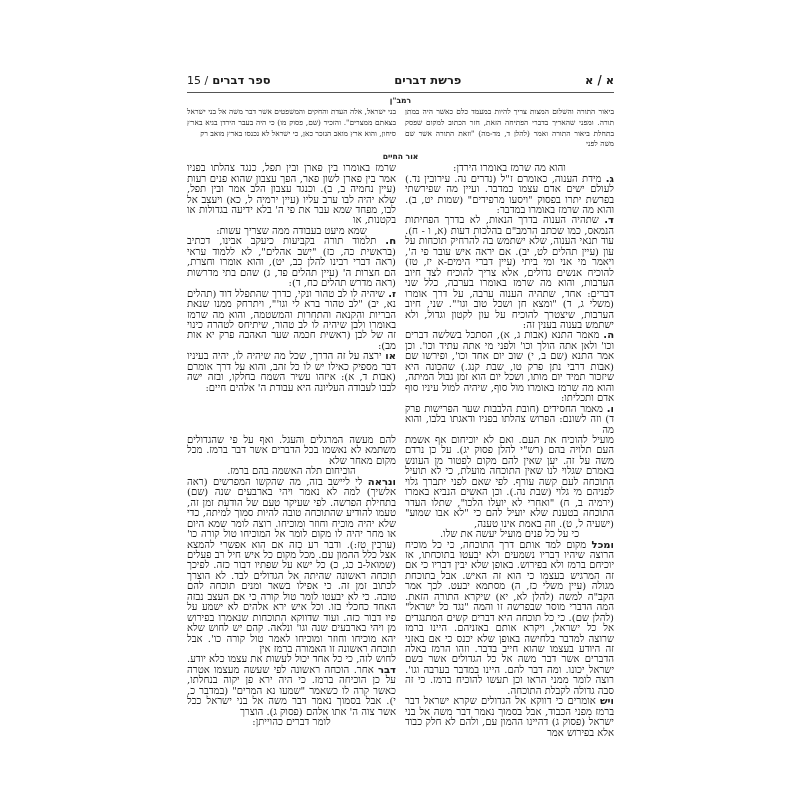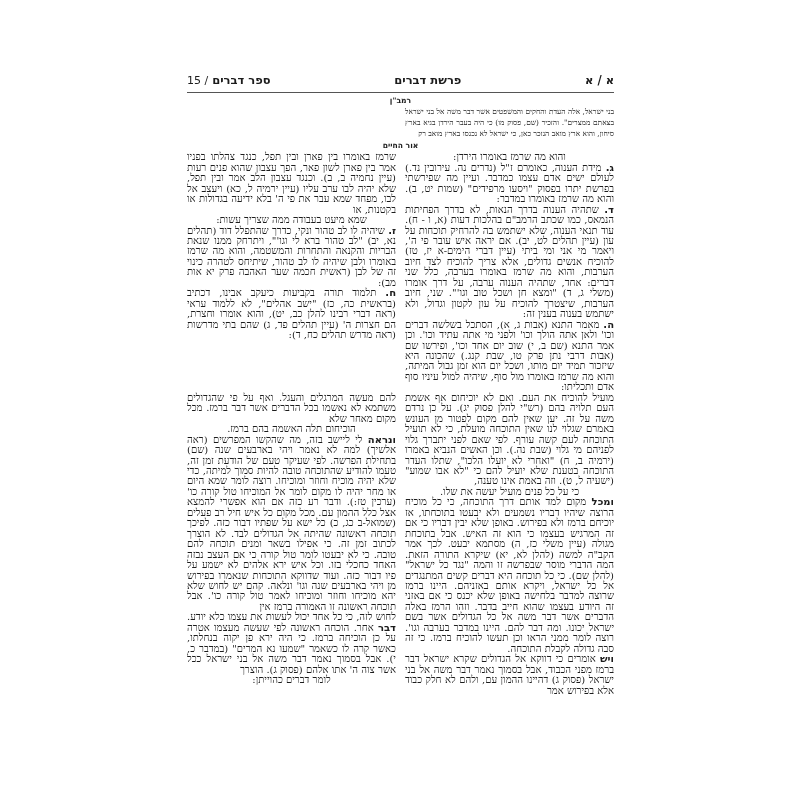--- a/index.html
+++ b/index.html
@@ -33,39 +33,44 @@
       <span class="folio"> / </span>
       <span class="folio">15</span>
     </span>
   </div>
   <div class="rule"></div>
 
   <div>
     <div class="sec-title">רמב"ן</div>
     <div class="cols ramban">
       <div class="col">
+        <p>ביאור התורה והשלום המצות צריך להיות במעמד כלם כאשר היה במתן תורה. ומפני שהאריך בדברי הפתיחה הזאת, חזר הכתוב למקום שפסק בתחלת ביאור התורה ואמר (להלן ד, מד-מה) "וזאת התורה אשר שם משה לפני</p>
+      </div>
+      <div class="col">
         <p>בני ישראל, אלה העדת והחקים והמשפטים אשר דבר משה אל בני ישראל בצאתם ממצרים". והזכיר (שם, פסוק מו) כי היה בעבר הירדן בגיא בארץ סיחון, והוא ארץ מואב הנזכר כאן, כי ישראל לא נכנסו בארץ מואב רק</p>
       </div>
     </div>
   </div>
 
   <div>
     <div class="sec-title">אור החיים</div>
     <div class="cols">
       <div class="col">
           <p class="center"><span>והוא מה שרמז באומרו הירדן:</span></p>
           <p><span class="lbl">ג.</span> <span>מידת הענוה, כאומרם ז"ל (נדרים נה. עירובין נד.) לעולם ישים אדם עצמו כמדבר. ועיין מה שפירשתי בפרשת יתרו בפסוק "ויסעו מרפידים" (שמות יט, ב). והוא מה שרמז באומרו במדבר:</span></p>
           <p><span class="lbl">ד.</span> <span>שתהיה הענוה בדרך הנאות, לא בדרך הפחיתות הנמאס, כמו שכתב הרמב"ם בהלכות דעות (א, ו - ח). עוד תנאי הענוה, שלא ישתמש בה להרחיק תוכחות על עון (עיין תהלים לט, יב). אם יראה איש עובר פי ה', ויאמר מי אני ומי ביתי (עיין דברי הימים-א יז, טז) להוכיח אנשים גדולים, אלא צריך להוכיח לצד חיוב הערבות, והוא מה שרמז באומרו בערבה, כלל שני דברים: אחד, שתהיה הענוה ערבה, על דרך אומרו (משלי ג, ד) "ומצא חן ושכל טוב וגו'". שני, חיוב הערבות, שיצטרך להוכיח על עון לקטון וגדול, ולא ישתמש בענוה בענין זה:</span></p>
           <p><span class="lbl">ה.</span> <span>מאמר התנא (אבות ג, א), הסתכל בשלשה דברים וכו' ולאן אתה הולך וכו' ולפני מי אתה עתיד וכו'. וכן אמר התנא (שם ב, י) שוב יום אחד וכו', ופירשו שם (אבות דרבי נתן פרק טו, שבת קנג.) שהכונה היא שיזכור תמיד יום מותו, ושכל יום הוא זמן גבול המיתה, והוא מה שרמז באומרו מול סוף, שיהיה למול עיניו סוף אדם ותכליתו:</span></p>
+          <p><span class="lbl">ו.</span> <span>מאמר החסידים (חובת הלבבות שער הפרישות פרק ד) וזה לשונם: הפרוש צהלתו בפניו ודאגתו בלבו, והוא מה</span></p>
         </div>
       <div class="col">
           <p><span>שרמז באומרו בין פארן ובין תפל, כנגד צהלתו בפניו אמר בין פארן לשון פאר, הפך עצבון שהוא פנים רעות (עיין נחמיה ב, ב). וכנגד עצבון הלב אמר ובין תפל, שלא יהיה לבו ערב עליו (עיין ירמיה ל, כא) ויעצב אל לבו, מפחד שמא עבר את פי ה' בלא ידיעה בגדולות או בקטנות, או</span></p>
           <p class="center"><span>שמא מיעט בעבודה ממה שצריך עשות:</span></p>
+          <p><span class="lbl">ח.</span> <span>תלמוד תורה בקביעות כיעקב אבינו, דכתיב (בראשית כה, כז) "ישב אהלים", לא ללמוד עראי (ראה דברי רבינו להלן כב, יט), והוא אומרו וחצרת, הם חצרות ה' (עיין תהלים פד, ג) שהם בתי מדרשות (ראה מדרש תהלים כח, ד):</span></p>
           <p><span class="lbl">ז.</span> <span>שיהיה לו לב טהור ונקי, כדרך שהתפלל דוד (תהלים נא, יב) "לב טהור ברא לי וגו'", ויתרחק ממנו שנאת הבריות והקנאה והתחרות והמשטמה, והוא מה שרמז באומרו ולבן שיהיה לו לב טהור, שיתיחס לטהרה כינוי זה של לבן (ראשית חכמה שער האהבה פרק יא אות מב):</span></p>
-          <p><span class="lbl">ח.</span> <span>תלמוד תורה בקביעות כיעקב אבינו, דכתיב (בראשית כה, כז) "ישב אהלים", לא ללמוד עראי (ראה דברי רבינו להלן כב, יט), והוא אומרו וחצרת, הם חצרות ה' (עיין תהלים פד, ג) שהם בתי מדרשות (ראה מדרש תהלים כח, ד):</span></p>
+          <p><span class="lbl">או</span> <span>ירצה על זה הדרך, שכל מה שיהיה לו, יהיה בעיניו דבר מספיק כאילו יש לו כל זהב, והוא על דרך אומרם (אבות ד, א): איזהו עשיר השמח בחלקו, ובזה ישה לבבו לעבודה העליונה היא עבודת ה' אלהים חיים:</span></p>
         </div>
     </div>
   </div>
 
   <div>
     <div class="cols">
       <div class="col">
           <p><span>מועיל להוכיח את העם. ואם לא יוכיחום אף אשמת העם תלויה בהם (רש"י להלן פסוק יג). על כן נרדם משה על זה. יען שאין להם מקום לפטור מן העונש באמרם שגלוי לנו שאין התוכחה מועלת, כי לא תועיל התוכחה לעם קשה עורף. לפי שאם לפני יתברך גלוי לפניהם מי גלוי (שבת נה.). וכן האשים הנביא באמרו (ירמיה ב, ח) "ואחרי לא יועלו הלכו", שתלו העדר התוכחה בטענת שלא יועיל להם כי "לא אבו שמוע" (ישעיה ל, ט). וזה באמת אינו טענה,</span></p>
           <p class="center"><span>כי על כל פנים מועיל יעשה את שלו.</span></p>
           <p><span class="lbl">ומכל</span> <span>מקום למד אותם דרך התוכחה, כי כל מוכיח הרוצה שיהיו דבריו נשמעים ולא יבעטו בתוכחתו, אז יוכיחם ברמז ולא בפירוש. באופן שלא יבין דבריו כי אם זה המרגיש בעצמו כי הוא זה האיש. אבל בתוכחת מגולה (עיין משלי כז, ה) מסתמא יבעט. לכך אמר הקב"ה למשה (להלן לא, יא) שיקרא התורה הזאת. המה הדברי מוסר שבפרשה זו והמה "נגד כל ישראל" (להלן שם). כי כל תוכחה היא דברים קשים המתנגדים אל כל ישראל, ויקרא אותם באזניהם. היינו ברמז שרוצה למדבר בלחישה באופן שלא יכנס כי אם באזני זה היודע בעצמו שהוא חייב בדבר. וזהו הרמז באלה הדברים אשר דבר משה אל כל הגדולים אשר בשם ישראל יכונו. ומה דבר להם. היינו במדבר בערבה וגו'. רוצה לומר ממני הראו וכן תעשו להוכיח ברמז. כי זה סבה גדולה לקבלת התוכחה.</span></p>

